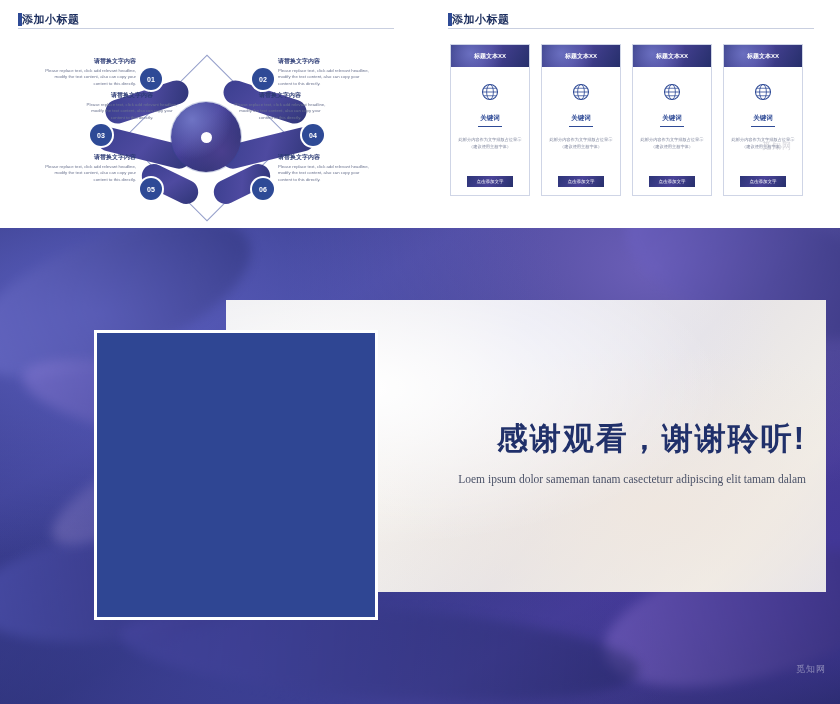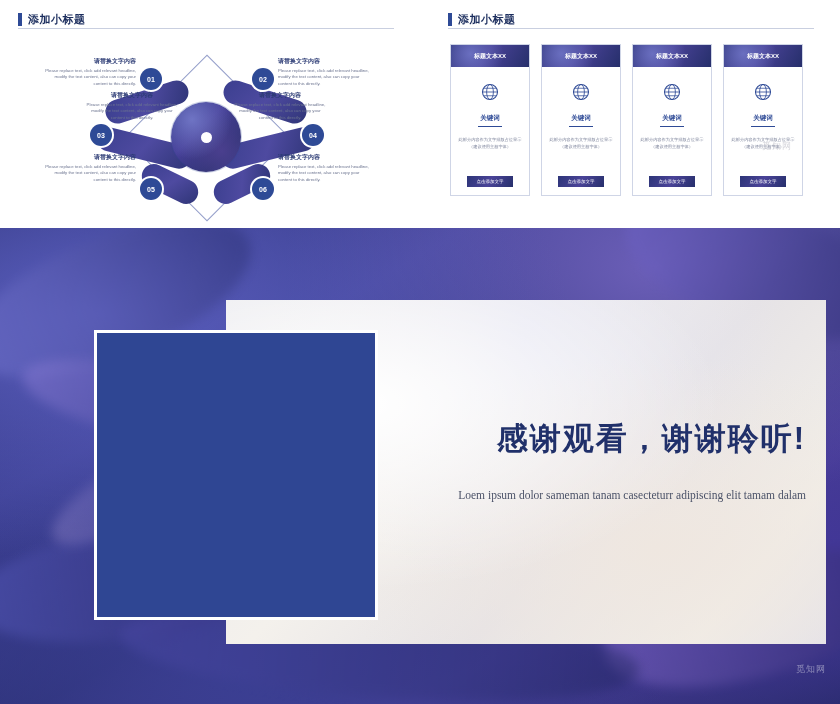--- a/index.html
+++ b/index.html
@@ -28,21 +28,20 @@
     background: #ffffff;
     overflow: hidden;
   }
   .thumb.left { width: 412px; height: 222px; }
   .thumb.right { width: 412px; height: 222px; }
 
   .slide-heading {
     position: absolute;
     display: flex;
     align-items: center;
-    gap: 6px;
   }
   .slide-heading .bar {
     width: 4px;
     height: 13px;
     background: #2e4a96;
   }
   .slide-heading .htext {
     font-size: 11px;
     color: #1c2e5e;
     font-weight: bold;
@@ -230,21 +229,21 @@
   .s3 { left: -30px;  top: 300px; width: 330px; height: 110px; background: linear-gradient(90deg,#5a5ec2,#241f5c); transform: rotate(-8deg); }
   .s4 { left: 620px;  top: -20px; width: 280px; height: 120px; background: linear-gradient(90deg,#6f63c8,#2a2b6e); transform: rotate(18deg); }
   .s5 { left: 600px;  top: 330px; width: 300px; height: 120px; background: linear-gradient(90deg,#8a6fd0,#2a2566); transform: rotate(-14deg); }
   .s6 { left: 120px;  top: 380px; width: 520px; height: 90px;  background: linear-gradient(90deg,#4c4aa8,#1f245e); transform: rotate(4deg); }
   .s7 { left: 40px;   top: 230px; width: 200px; height: 60px;  background: linear-gradient(90deg,#b3a0e0,#3a3a8c); transform: rotate(-30deg); opacity:.3; }
 
   .panel {
     position: absolute;
     left: 226px; top: 72px;
     width: 600px;
-    height: 344px;
+    height: 292px;
     background:
       radial-gradient(ellipse at 22% 30%, #ffffff 0%, rgba(255,255,255,0) 55%),
       radial-gradient(ellipse at 72% 72%, #efe7e0 0%, rgba(239,231,224,0) 55%),
       radial-gradient(ellipse at 50% 10%, #e6e6f2 0%, rgba(230,230,242,0) 60%),
       linear-gradient(130deg, #e9e9ee 0%, #f4f1ec 35%, #e6e3e6 60%, #f2efe9 85%, #e3e2ea 100%);
   }
   .panel-text {
     position: absolute;
     left: 160px;
     top: 120px;
@@ -252,21 +251,21 @@
     text-align: right;
   }
   .thanks {
     font-size: 31px;
     font-weight: bold;
     color: #20306a;
     letter-spacing: 2px;
     line-height: 1.2;
   }
   .subline {
-    margin-top: 28px;
+    margin-top: 12px;
     font-size: 11.5px;
     color: #4b5268;
     line-height: 1.75;
     font-family: "Liberation Serif", serif;
   }
 
   .badge {
     position: absolute;
     left: 94px; top: 102px;
     width: 278px;

